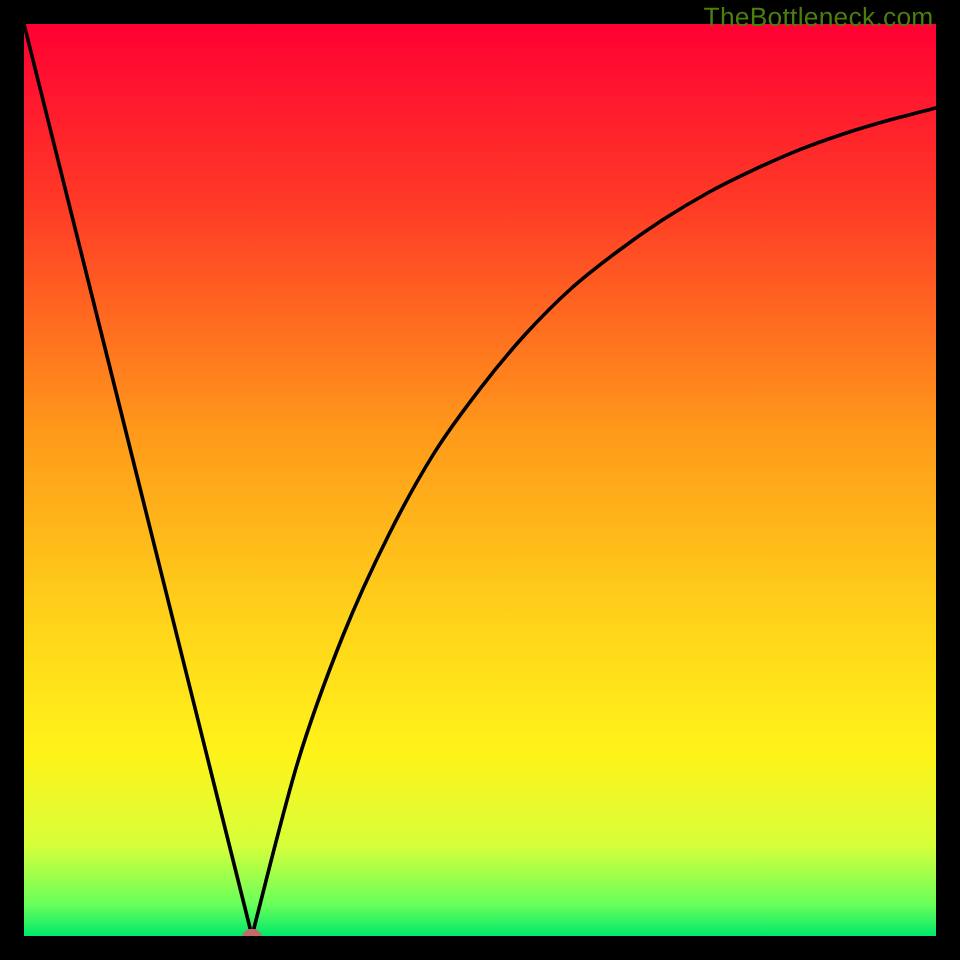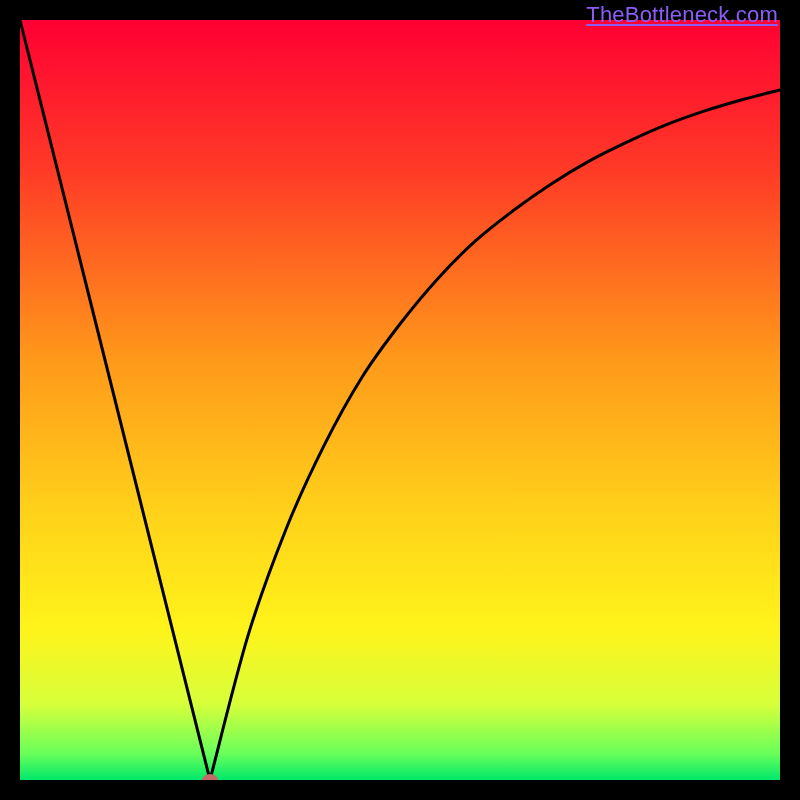--- a/index.html
+++ b/index.html
@@ -23,24 +23,23 @@
     position: absolute;
     left: 0;
     top: 0;
     width: 760px;
     height: 760px;
   }
   .watermark {
     position: absolute;
     top: 2px;
     right: 22px;
-    color: #8b5cf6;
+    color: #4d7c0f;
     font-size: 22px;
     letter-spacing: 0.2px;
-    text-decoration: underline;
   }
   svg { display: block; }
 </style>
 </head>
 <body>
 
 <div class="frame">
   <div class="plot-area">
     <svg id="chart-svg" width="760" height="760" viewBox="0 0 760 760">
       <defs>

